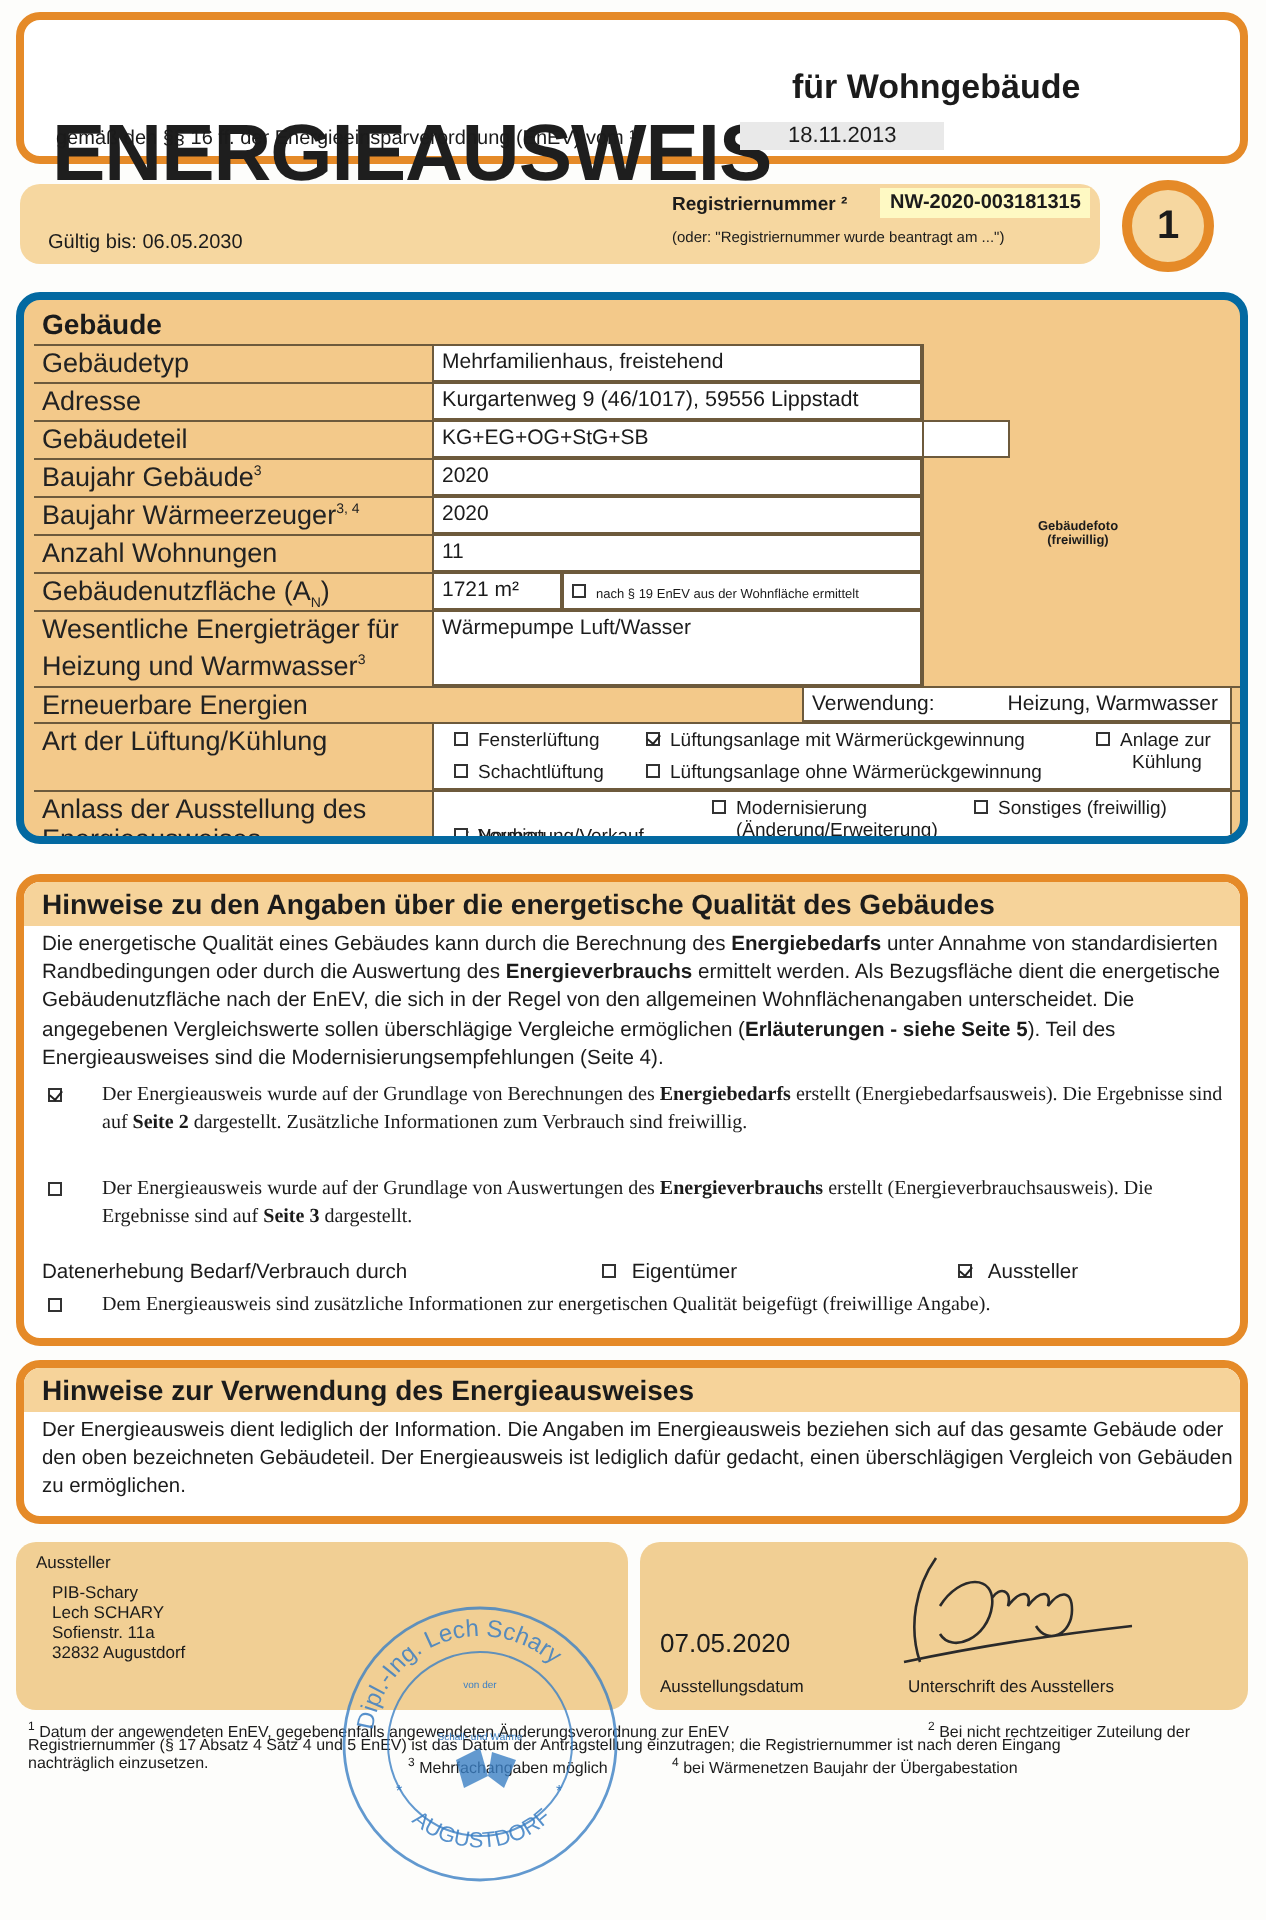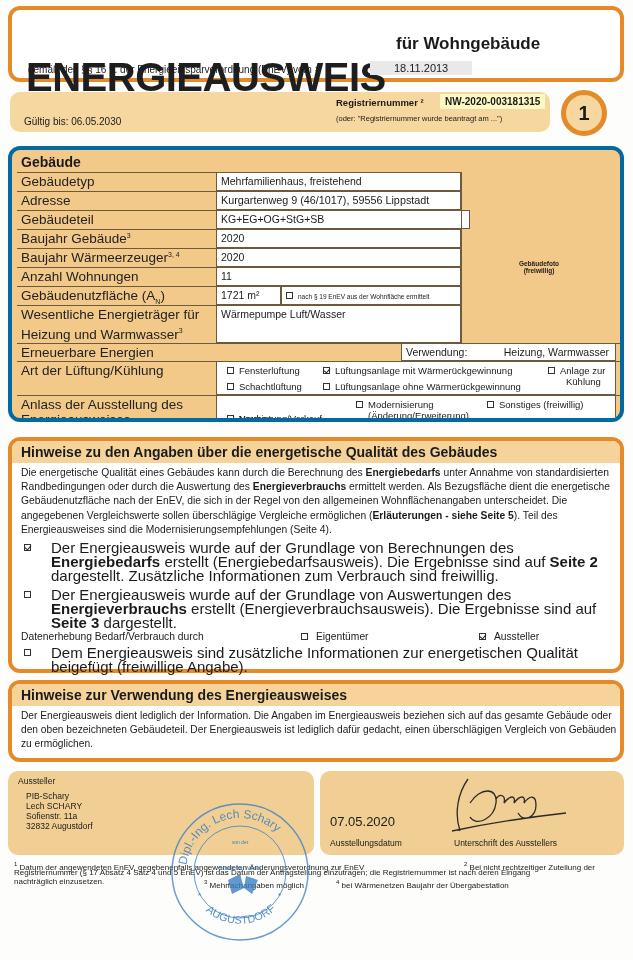--- a/index.html
+++ b/index.html
@@ -38,21 +38,21 @@
   .cb { display: inline-block; width: 7px; height: 7px; border: 1px solid #333; margin-right: 5px; vertical-align: 0px; position: relative; background: #fff; }
   .cb.on::after { content: ""; position: absolute; left: 1px; top: -1px; width: 3px; height: 5px; border: solid #222; border-width: 0 1.2px 1.2px 0; transform: rotate(40deg); }
   .opt { position: absolute; font-size: 9.5px; white-space: nowrap; line-height: 11px; }
 
   
   #hin1 { position: absolute; left: 8px; top: 437px; width: 616px; height: 236px; background: #fff; }
   .sechead { position: absolute; left: 0; top: 0; width: 100%; height: 22px; background: #f6d39a; border-radius: 8px 8px 0 0; }
   .sechead span { position: absolute; left: 9px; top: 3px; font-size: 14px; font-weight: bold; }
   .para { position: absolute; left: 9px; font-size: 10.3px; line-height: 14.2px; width: 596px; }
   .para b { font-weight: bold; }
-  .item { position: absolute; left: 9px; font-size: 15px; line-height: 14.2px; width: 596px; padding-left: 30px; }
+  .item { position: absolute; left: 9px; font-size: 10px; line-height: 14.2px; width: 596px; padding-left: 30px; font-family: Liberation Serif, serif; }
   .item .cb { position: absolute; left: 3px; top: 3px; }
 
   
   #hin2 { position: absolute; left: 8px; top: 680px; width: 616px; height: 82px; background: #fff; }
 
   
   .tanbox { position: absolute; top: 771px; height: 84px; background: #f1cf94; border-radius: 10px; }
   .small { position: absolute; font-size: 8.5px; white-space: nowrap; line-height: 10.5px; }
 
   
@@ -89,21 +89,21 @@
   <div class="val" style="top:22px;width:245px;height:19px">Mehrfamilienhaus, freistehend</div>
 
   <div class="row" style="top:41px;width:444px">
     <span class="lbl">Adresse</span>
   </div>
   <div class="val" style="top:41px;width:245px;height:19px;font-size:10.8px">Kurgartenweg 9  (46/1017), 59556 Lippstadt</div>
 
   <div class="row" style="top:60px;width:444px">
     <span class="lbl">Gebäudeteil</span>
   </div>
-  <div class="val" style="top:60px;width:254px;height:19px">KG+EG+OG+StG+SB</div>
+  <div class="val" style="top:60px;width:289px;height:19px">KG+EG+OG+StG+SB</div>
 
   <div class="row" style="top:79px;width:444px">
     <span class="lbl"><span>Baujahr Gebäude</span><sup>3</sup></span>
   </div>
   <div class="val" style="top:79px;width:245px;height:19px">2020</div>
 
   <div class="row" style="top:98px;width:444px">
     <span class="lbl"><span>Baujahr Wärmeerzeuger</span><sup>3, 4</sup></span>
   </div>
   <div class="val" style="top:98px;width:245px;height:19px">2020</div>

